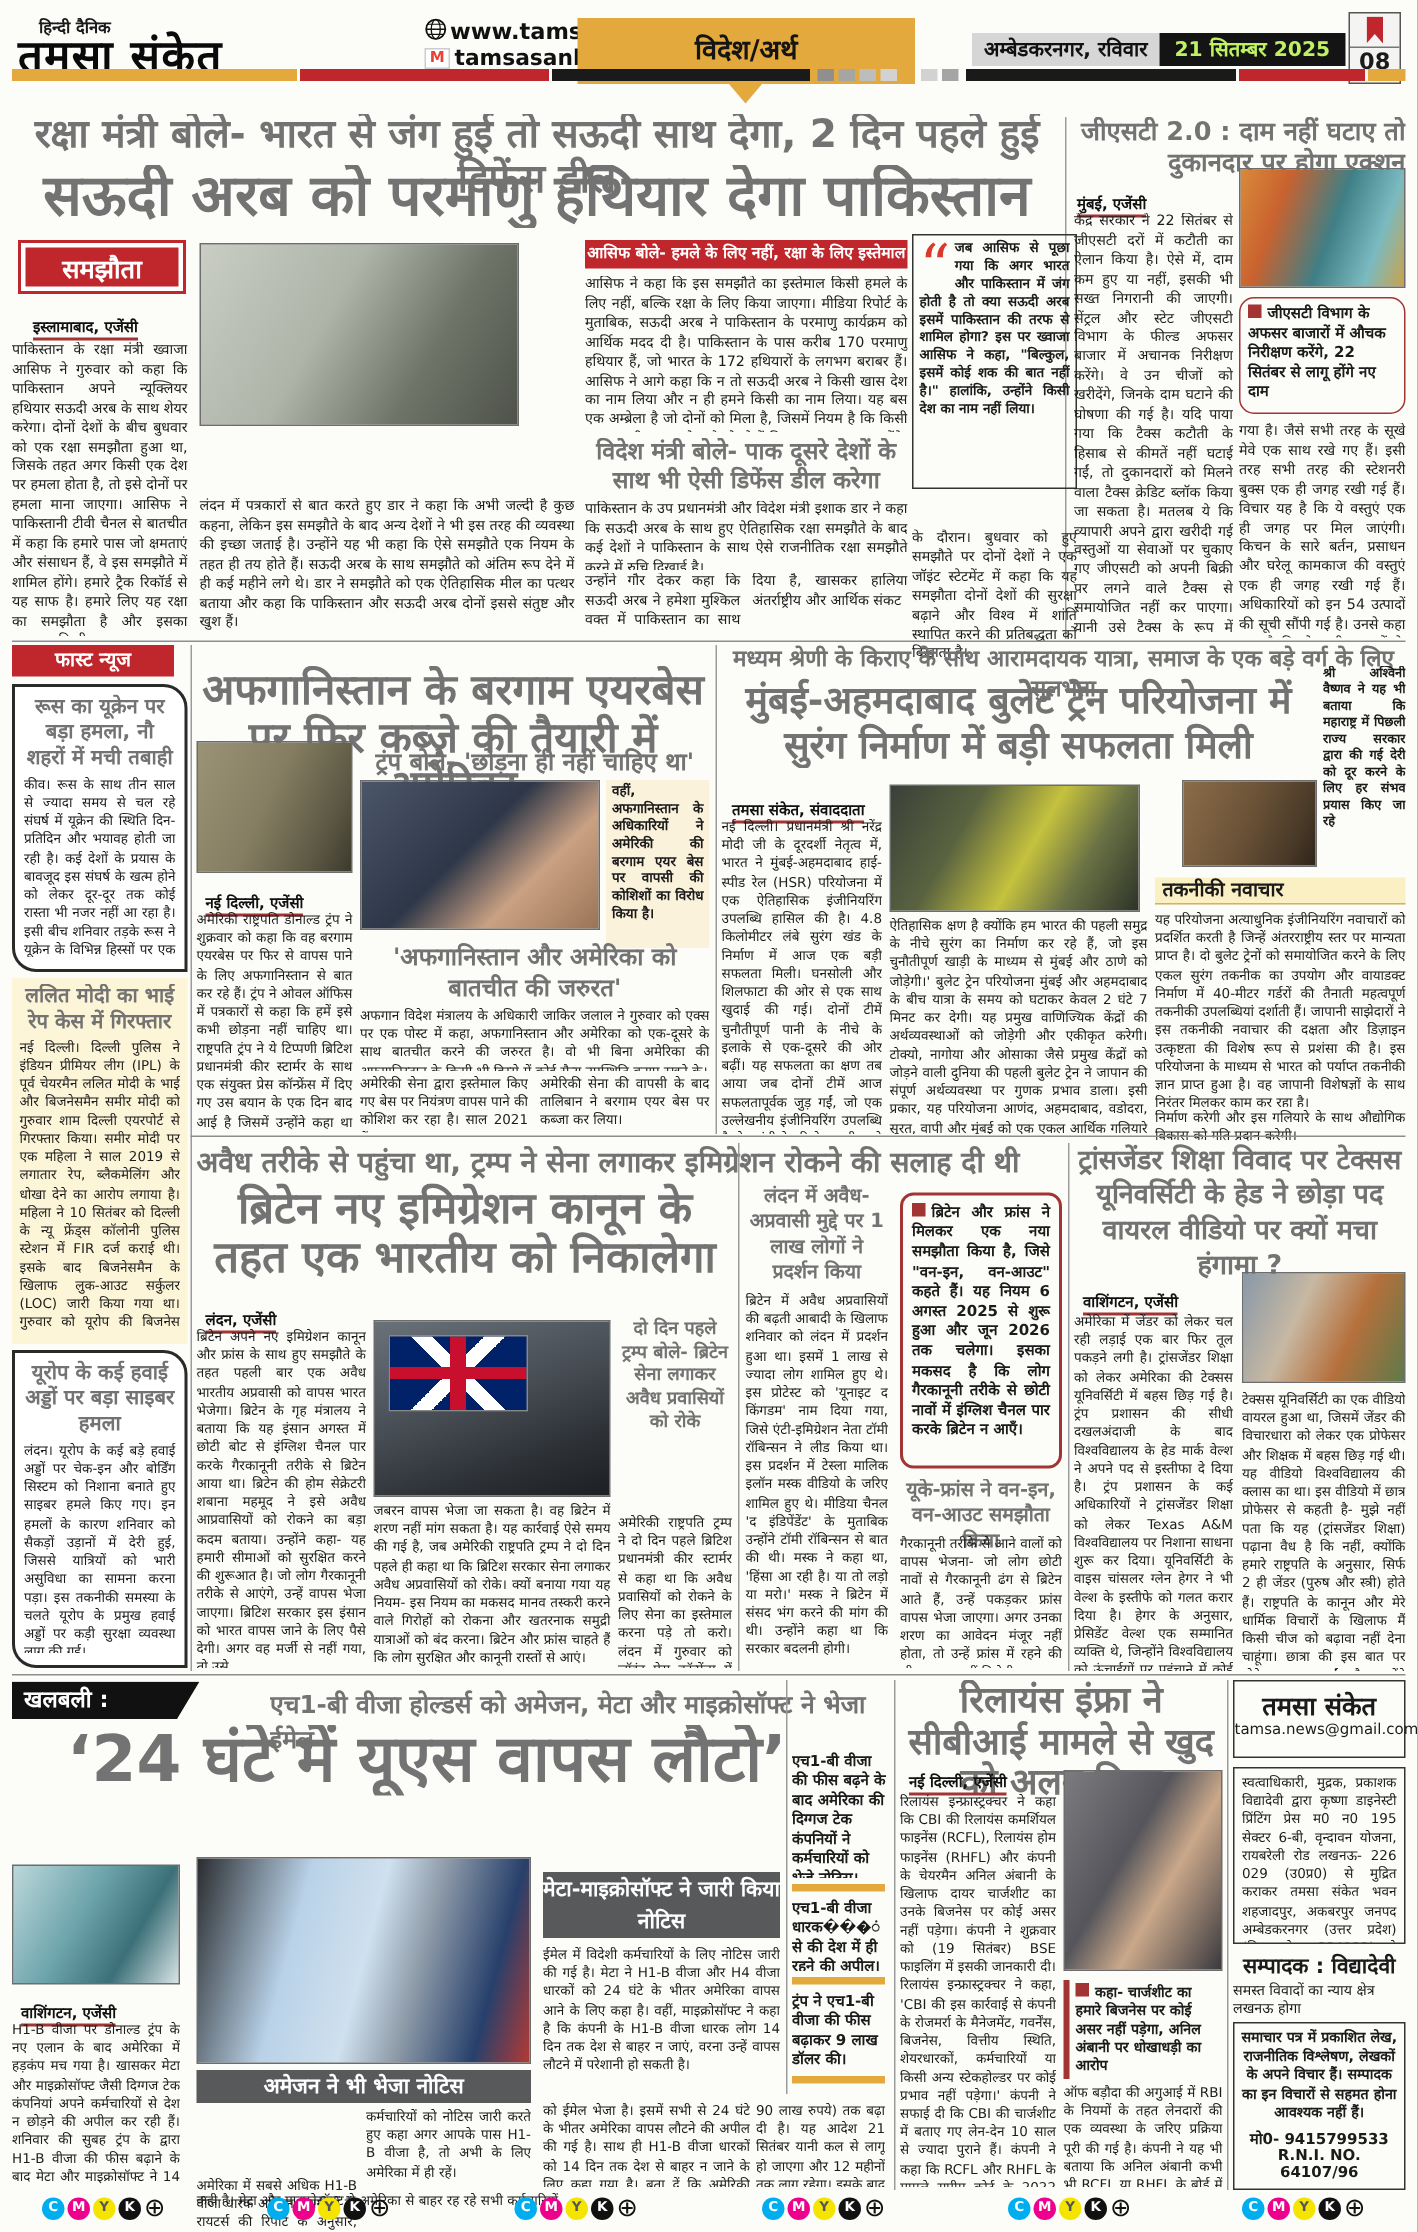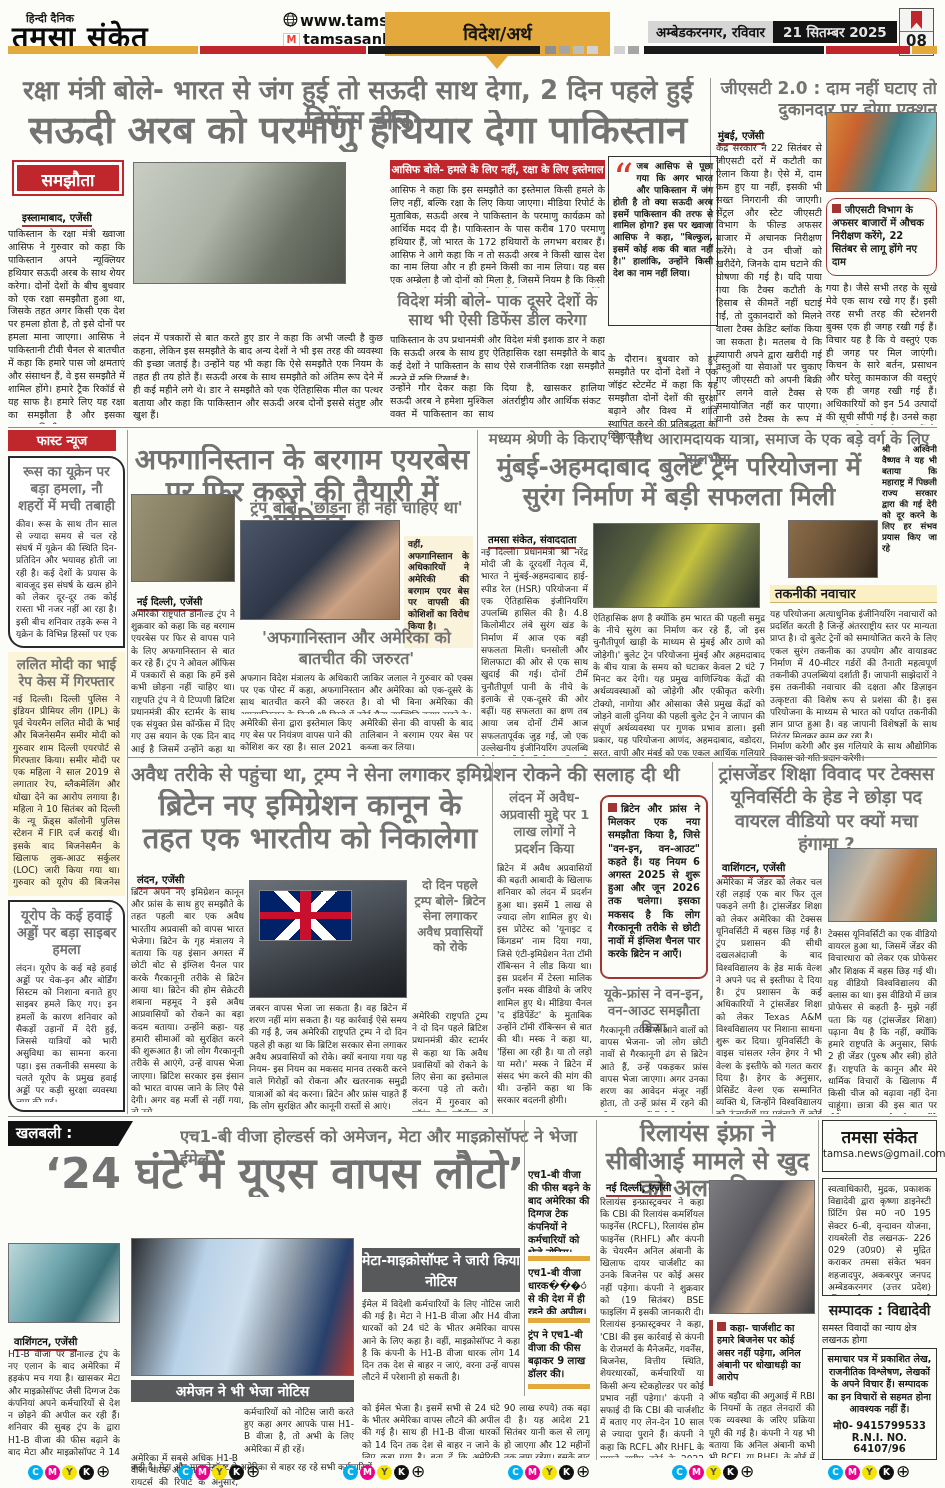--- a/index.html
+++ b/index.html
@@ -50,21 +50,21 @@
     </span><span>www.tamsasanket.com</span>
   </div>
   <div class="abs" style="left:283px;top:31px;font-size:14.5px;font-weight:bold;color:#111;">
     <span class="gmail">M</span><span>tamsasanketnews24@gmail.com</span>
   </div>
 
   <div class="abs" style="left:385px;top:12px;width:225px;height:44px;background:#e3a93c;text-align:center;line-height:44px;font-size:18px;font-weight:bold;color:#151515;">विदेश/अर्थ</div>
   <div class="tab-tri" style="left:486px;top:56px;"></div>
 
   <div class="abs" style="left:648px;top:22px;height:21px;">
-    <span style="background:#d6d6d6;color:#111;font-weight:bold;font-size:13.5px;padding:3px 8px;">अम्बेडकरनगर, रविवार</span><span style="background:#141414;color:#e5e5e5;font-weight:bold;font-size:13.5px;padding:3px 10px;">21 सितम्बर 2025</span>
+    <span style="background:#d6d6d6;color:#111;font-weight:bold;font-size:13.5px;padding:3px 8px;">अम्बेडकरनगर, रविवार</span><span style="background:#141414;color:#bef264;font-weight:bold;font-size:13.5px;padding:3px 10px;">21 सितम्बर 2025</span>
   </div>
 
   <div class="abs" style="left:899px;top:8px;width:33px;height:46px;border:1.5px solid #555;background:#f4f4f2;">
     <div style="width:11px;height:18px;background:#c0272d;margin:2px auto 0;clip-path:polygon(0 0,100% 0,100% 100%,50% 65%,0 100%);"></div>
     <div style="text-align:center;font-size:15px;font-weight:bold;border-top:1px solid #777;margin-top:2px;">08</div>
   </div>
 
   <div class="bar" style="left:8px;width:190px;background:#e3a93c;"></div>
   <div class="bar" style="left:200px;width:166px;background:#c0272d;"></div>
   <div class="bar" style="left:368px;width:172px;background:#1a1a1a;"></div>
@@ -125,21 +125,21 @@
     <div class="jt" style="height:140px;margin-top:4px;">लंदन। यूरोप के कई बड़े हवाई अड्डों पर चेक-इन और बोर्डिंग सिस्टम को निशाना बनाते हुए साइबर हमले किए गए। इन हमलों के कारण शनिवार को सैकड़ों उड़ानों में देरी हुई, जिससे यात्रियों को भारी असुविधा का सामना करना पड़ा। इस तकनीकी समस्या के चलते यूरोप के प्रमुख हवाई अड्डों पर कड़ी सुरक्षा व्यवस्था लागू की गई।</div>
   </div>
   <div class="vr" style="left:127px;top:430px;height:684px;"></div>
 
   <div class="abs hl" style="left:131px;top:408px;width:342px;font-size:28px;line-height:1.15;margin-top:36px;">अफगानिस्तान के बरगाम एयरबेस पर फिर कब्ज़े की तैयारी में अमेरिका</div>
   <div class="abs hl" style="left:240px;top:496px;width:233px;font-size:16px;">ट्रंप बोले- 'छोड़ना ही नहीं चाहिए था'</div>
   <div class="ph" style="left:131px;top:494px;width:104px;height:88px;background:linear-gradient(115deg,#9a9376 0%,#857e62 45%,#5c5743 80%,#3c3a2e 100%);"></div>
   <div class="abs" style="left:137px;top:590px;"><span class="dl">नई दिल्ली, एजेंसी</span></div>
   <div class="abs jt" style="left:131px;top:608px;width:104px;height:147px;">अमेरिकी राष्ट्रपति डोनाल्ड ट्रंप ने शुक्रवार को कहा कि वह बरगाम एयरबेस पर फिर से वापस पाने के लिए अफगानिस्तान से बात कर रहे हैं। ट्रंप ने ओवल ऑफिस में पत्रकारों से कहा कि हमें इसे कभी छोड़ना नहीं चाहिए था। राष्ट्रपति ट्रंप ने ये टिप्पणी ब्रिटिश प्रधानमंत्री कीर स्टार्मर के साथ एक संयुक्त प्रेस कॉन्फ्रेंस में दिए गए उस बयान के एक दिन बाद आई है जिसमें उन्होंने कहा था कि अमेरिका 11 सितंबर, 2001 के हमलों के बाद</div>
   <div class="ph" style="left:240px;top:520px;width:160px;height:100px;background:linear-gradient(135deg,#4b5668 0%,#2e3748 45%,#caa183 70%,#9a7356 100%);"></div>
-  <div class="abs" style="left:404px;top:520px;width:69px;height:112px;background:#fbf2dc;box-sizing:border-box;padding:3px 4px;font-size:9px;font-weight:bold;line-height:1.3;text-align:justify;overflow:hidden;margin-top:16px;">वहीं, अफगानिस्तान के अधिकारियों ने अमेरिकी की बरगाम एयर बेस पर वापसी की कोशिशों का विरोध किया है।</div>
+  <div class="abs" style="left:404px;top:520px;width:69px;height:112px;background:#fbf2dc;box-sizing:border-box;padding:3px 4px;font-size:9px;font-weight:bold;line-height:1.3;text-align:justify;overflow:hidden;">वहीं, अफगानिस्तान के अधिकारियों ने अमेरिकी की बरगाम एयर बेस पर वापसी की कोशिशों का विरोध किया है।</div>
   <div class="abs hl" style="left:240px;top:628px;width:233px;font-size:16px;line-height:1.3;">'अफगानिस्तान और अमेरिका को बातचीत की जरुरत'</div>
   <div class="abs jt" style="left:240px;top:672px;width:233px;height:42px;">अफगान विदेश मंत्रालय के अधिकारी जाकिर जलाल ने गुरुवार को एक्स पर एक पोस्ट में कहा, अफगानिस्तान और अमेरिका को एक-दूसरे के साथ बातचीत करने की जरुरत है। वो भी बिना अमेरिका की अफगानिस्तान के किसी भी हिस्से में कोई सैन्य उपस्थिति बनाए रखने के।</div>
   <div class="abs jt" style="left:240px;top:717px;width:112px;height:38px;">अमेरिकी सेना द्वारा इस्तेमाल किए गए बेस पर नियंत्रण वापस पाने की कोशिश कर रहा है। साल 2021 में</div>
   <div class="abs jt" style="left:360px;top:717px;width:113px;height:38px;">अमेरिकी सेना की वापसी के बाद तालिबान ने बरगाम एयर बेस पर कब्जा कर लिया।</div>
   <div class="vr" style="left:477px;top:430px;height:326px;"></div>
 
   <div class="abs hl" style="left:481px;top:428px;width:456px;font-size:15px;">मध्यम श्रेणी के किराए के साथ आरामदायक यात्रा, समाज के एक बड़े वर्ग के लिए सुलभता</div>
   <div class="abs hl" style="left:481px;top:452px;width:396px;font-size:25px;line-height:1.2;">मुंबई-अहमदाबाद बुलेट ट्रेन परियोजना में सुरंग निर्माण में बड़ी सफलता मिली</div>
   <div class="abs" style="left:882px;top:444px;width:55px;height:136px;font-size:8.5px;font-weight:bold;line-height:1.3;text-align:justify;overflow:hidden;">श्री अश्विनी वैष्णव ने यह भी बताया कि महाराष्ट्र में पिछली राज्य सरकार द्वारा की गई देरी को दूर करने के लिए हर संभव प्रयास किए जा रहे</div>
   <div class="abs" style="left:488px;top:528px;"><span class="dl">तमसा संकेत, संवाददाता</span></div>

